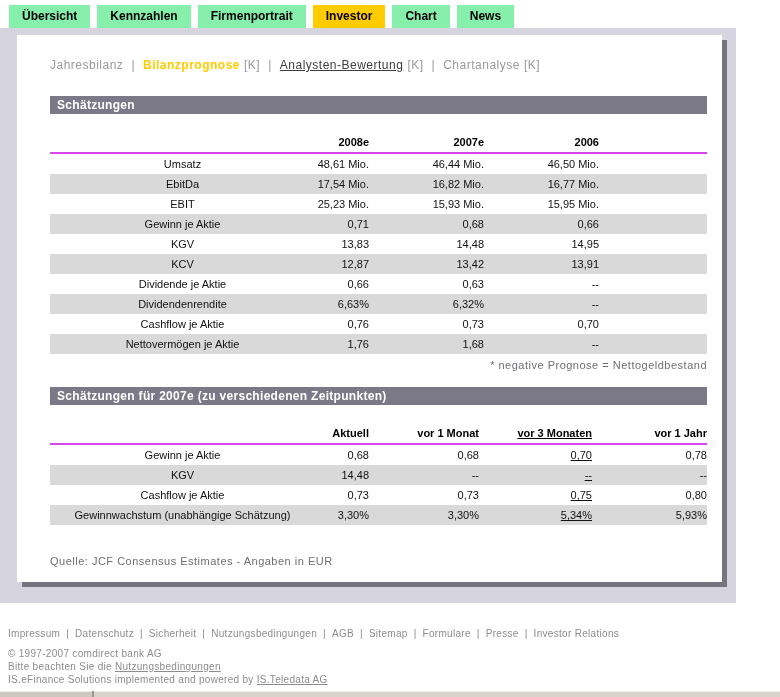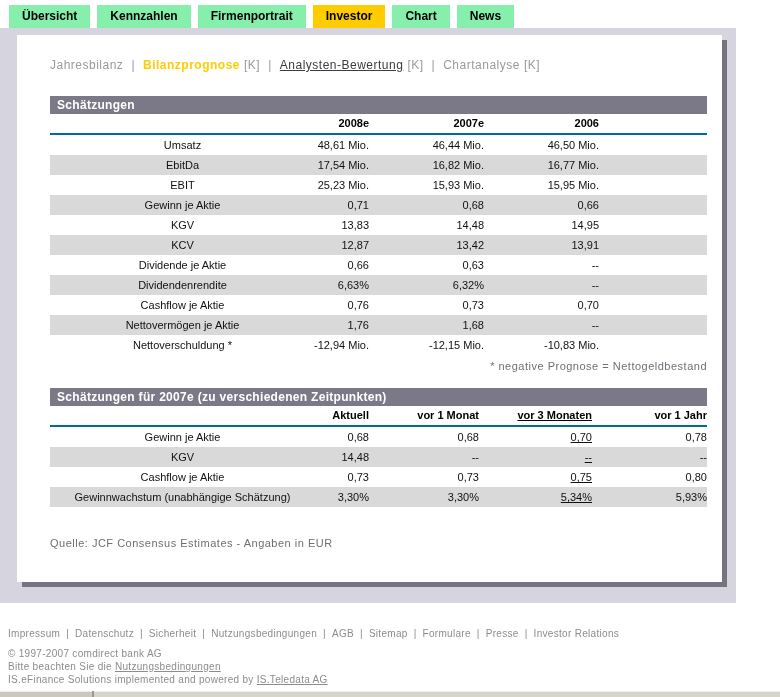--- a/index.html
+++ b/index.html
@@ -31,22 +31,22 @@
   .subnav .item.link { color:#3c3c42; }
   .subnav .item.link .main { text-decoration:underline; }
 
   
   .section-bar { background:#7b7987; color:#ffffff; font-weight:bold; font-size:12px;
     height:18px; line-height:18px; padding-left:7px; letter-spacing:0.3px; }
   .bar1 { margin-top:24px; }
   .bar2 { margin-top:14px; }
 
   
-  .thead { display:flex; height:21px; align-items:flex-end; font-size:11px; font-weight:bold;
-    border-bottom:2px solid #0369a1; }
+  .thead { display:flex; height:40px; align-items:flex-end; font-size:11px; font-weight:bold;
+    border-bottom:2px solid #d946ef; }
   .thead > div { padding-bottom:4px; }
   .row { display:flex; height:20px; line-height:20px; font-size:11px; color:#111; }
   .rows .row:nth-child(even) { background:#d9d9d9; }
   .lbl { flex:1; padding-left:6px; text-align:center; }
   .c { text-align:right; }
   .t1 .c1 { width:60px; } .t1 .c2 { width:115px; } .t1 .c3 { width:115px; } .t1 .sp { width:108px; }
   .t2 .c1 { width:60px; } .t2 .c2 { width:110px; } .t2 .c3 { width:113px;text-decoration:underline; } .t2 .c4 { width:115px; }
 
   .footnote { margin-top:5px; text-align:right; font-size:11px; color:#6e6e76; letter-spacing:0.5px; height:14px; }
   .source { margin-top:30px; font-size:11px; color:#6e6e76; letter-spacing:0.5px; }
@@ -161,27 +161,20 @@
           <div class="c c3">0,70</div>
           <div class="sp"></div>
         </div>
         <div class="row">
           <div class="lbl">Nettovermögen je Aktie</div>
           <div class="c c1">1,76</div>
           <div class="c c2">1,68</div>
           <div class="c c3">--</div>
           <div class="sp"></div>
         </div>
-        <div class="row">
-          <div class="lbl">Nettoverschuldung *</div>
-          <div class="c c1">-12,94 Mio.</div>
-          <div class="c c2">-12,15 Mio.</div>
-          <div class="c c3">-10,83 Mio.</div>
-          <div class="sp"></div>
-        </div>
       </div>
     <div class="footnote">* negative Prognose = Nettogeldbestand</div>
 
     <div class="section-bar bar2">
       <span>Schätzungen für 2007e (zu verschiedenen Zeitpunkten)</span>
     </div>
     <div class="thead t2" id="t2head">
         <div class="lbl"></div>
         <div class="c c1">Aktuell</div>
         <div class="c c2">vor 1 Monat</div>

